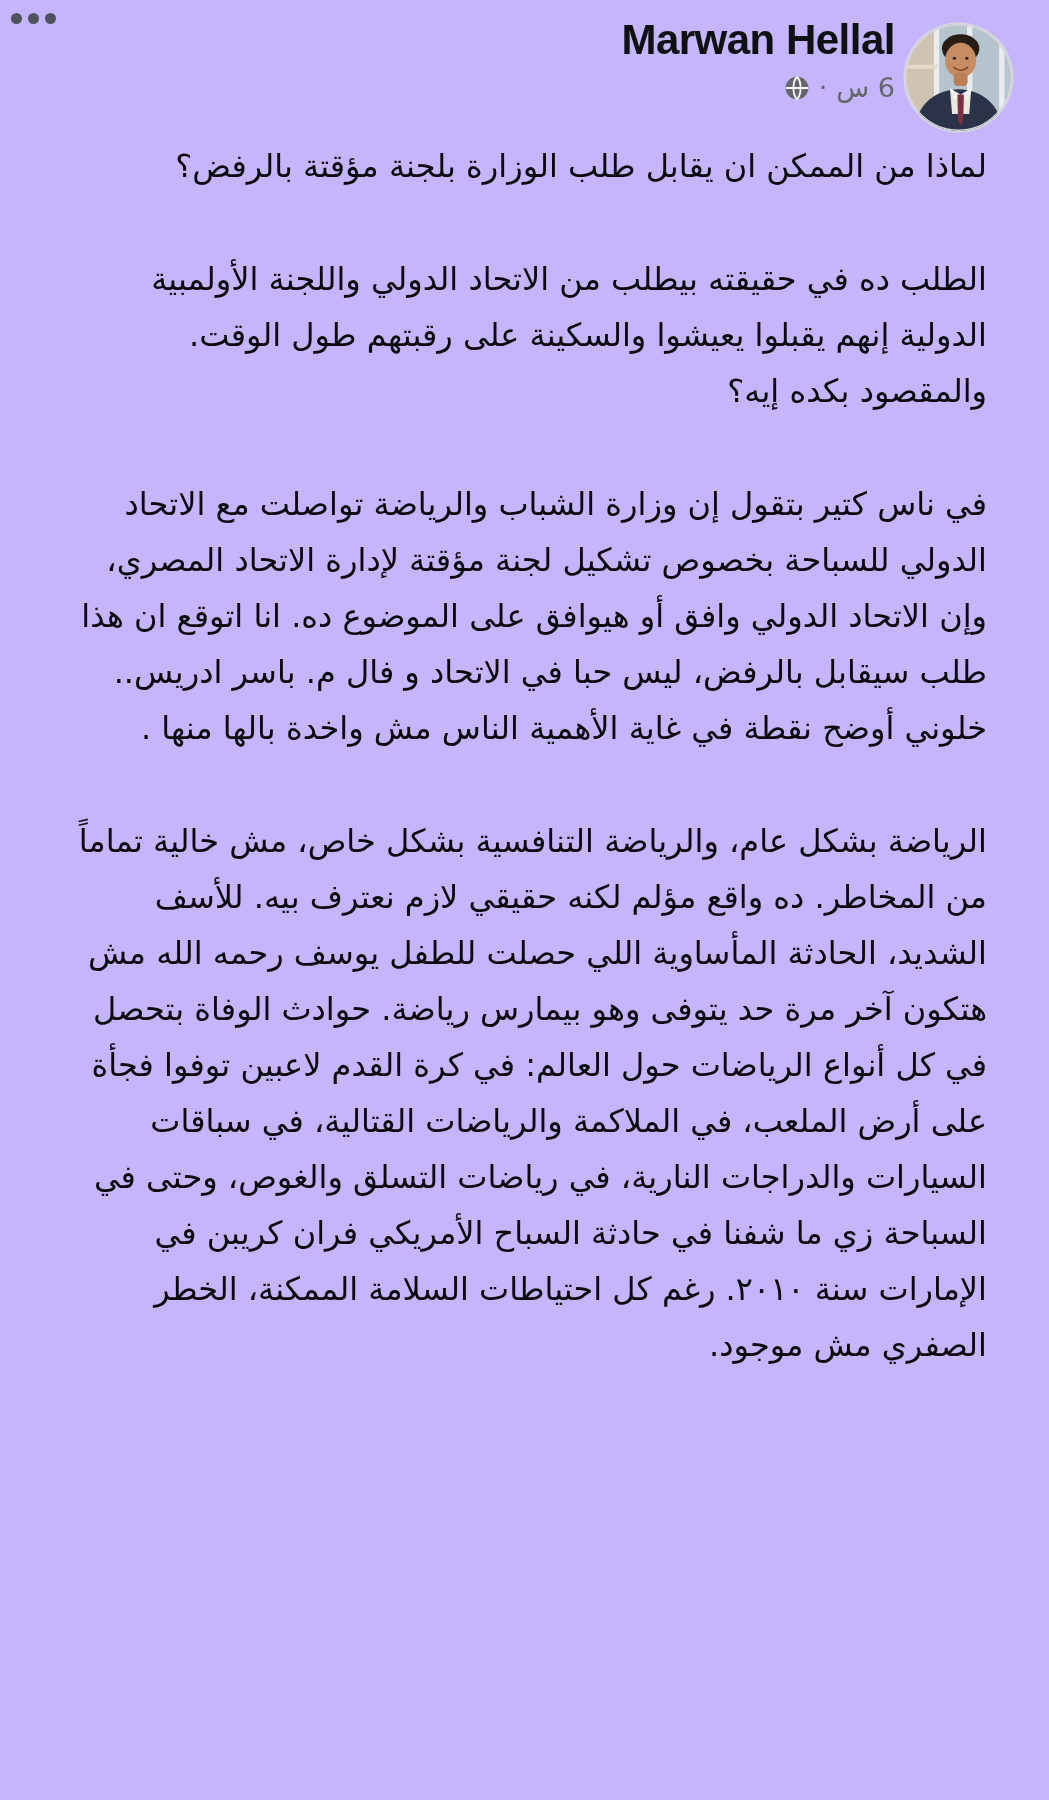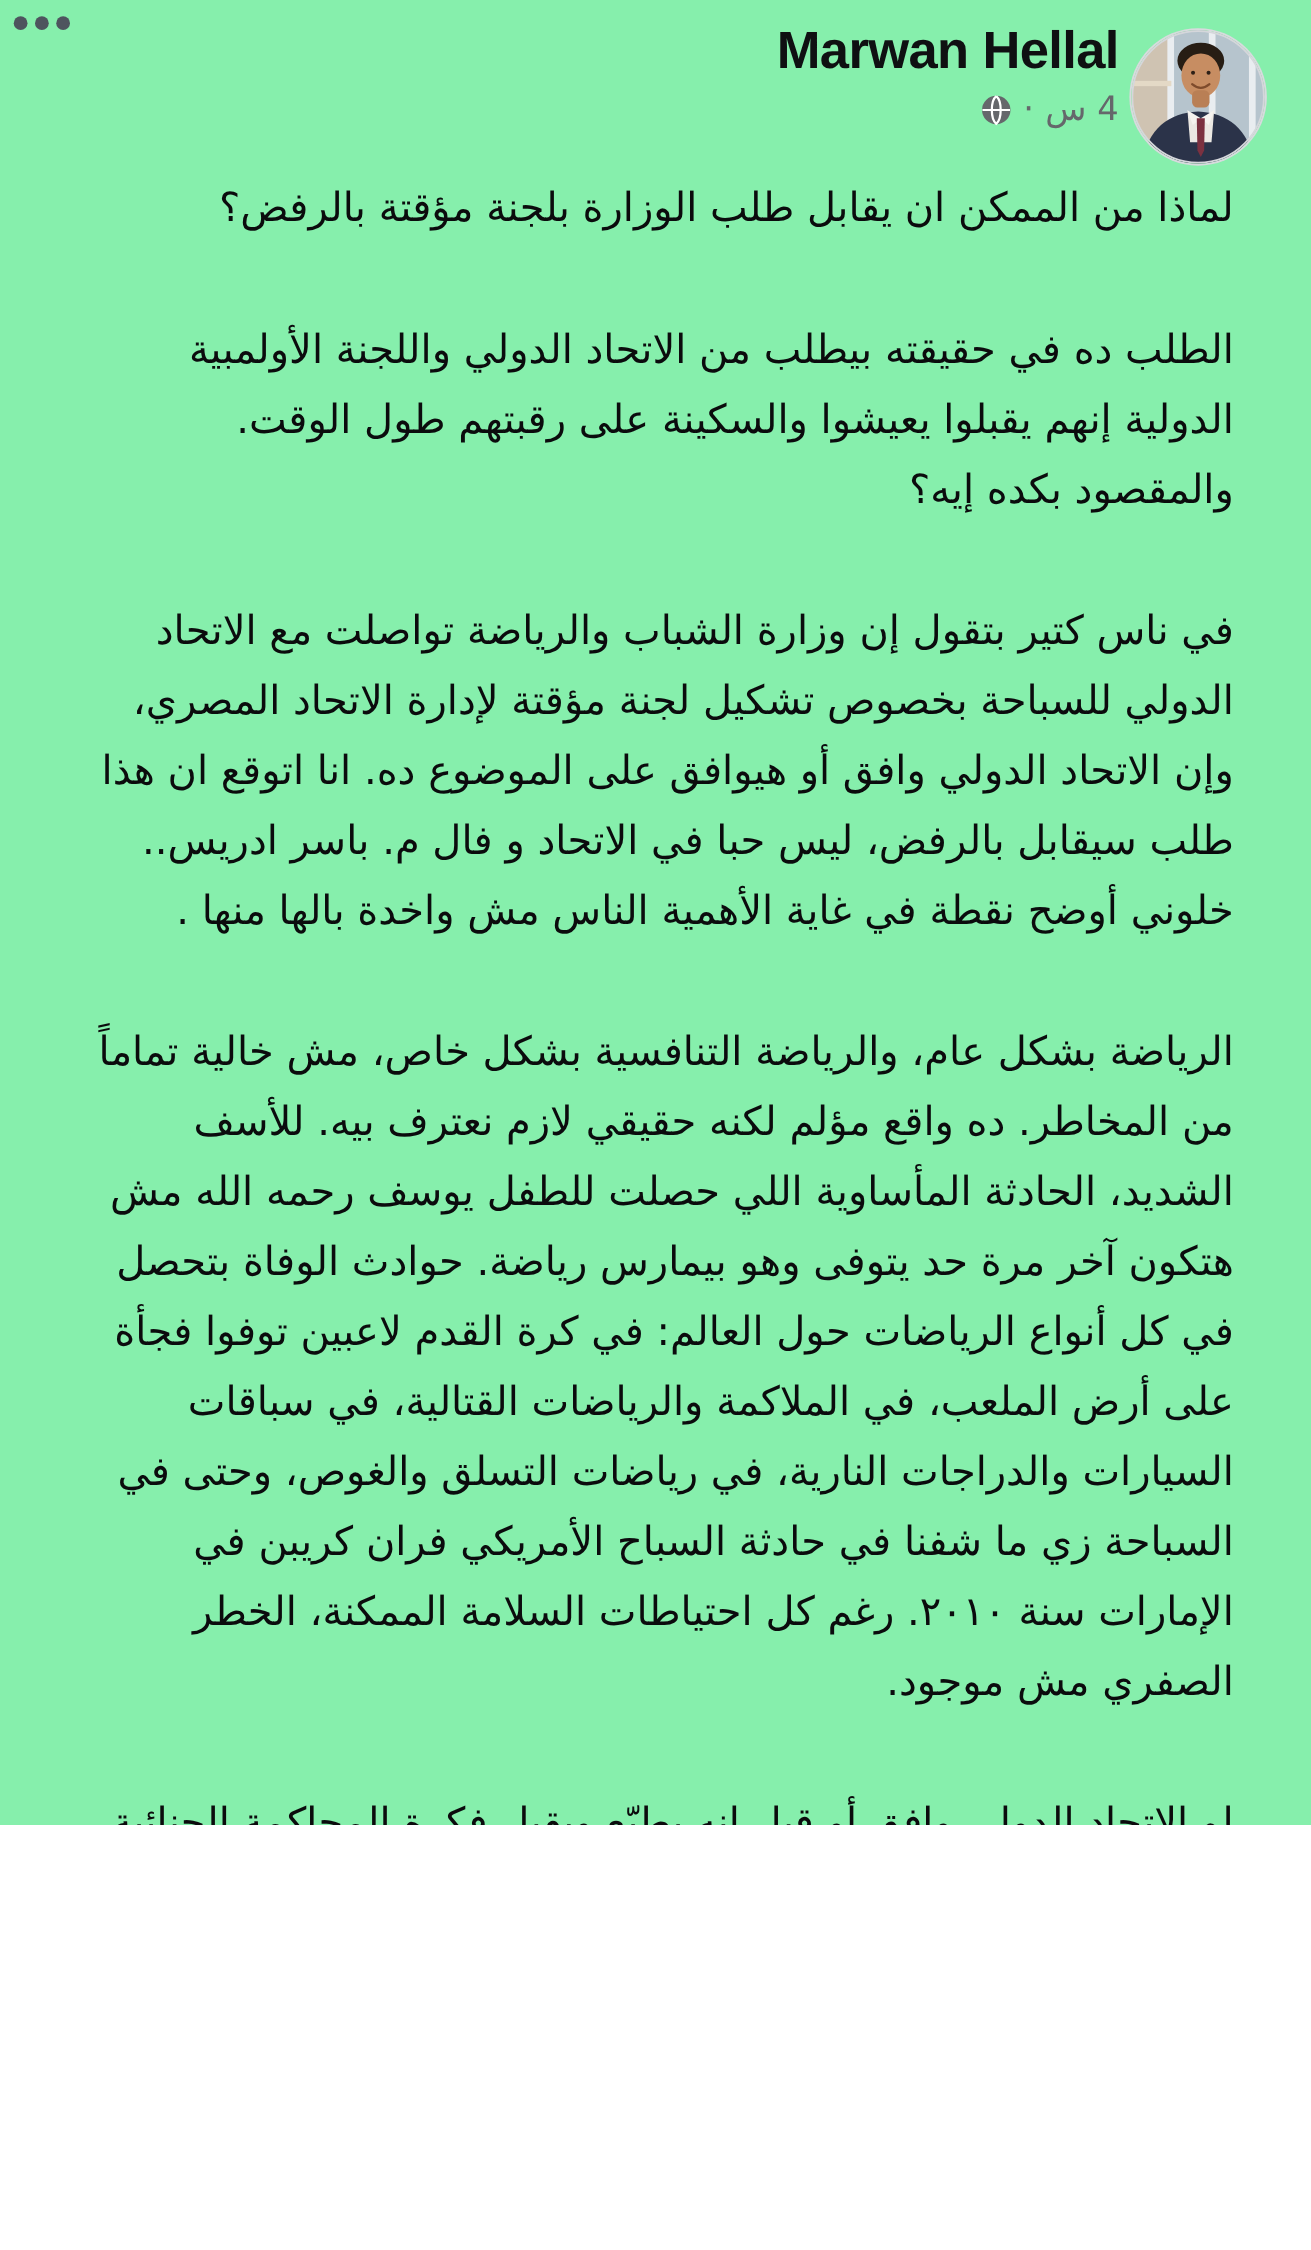--- a/index.html
+++ b/index.html
@@ -1,20 +1,20 @@
 <!DOCTYPE html>
 <html lang="ar"><head>
 <meta charset="utf-8">
 <style>
   html, body { margin: 0; padding: 0; background: #ffffff; }
   .screen {
     position: relative;
     width: 1049px;
-    height: 1460px;
-    background: #86efac;
+    height: 1800px;
+    background: #c4b5fd;
     overflow: hidden;
     font-family: "DejaVu Sans", sans-serif;
   }
 
   
   .more {
     position: absolute;
     top: 9px;
     left: 7px;
     display: flex;
@@ -93,21 +93,21 @@
 
   <div class="more">
     <span class="dot"></span>
     <span class="dot"></span>
     <span class="dot"></span>
   </div>
 
   <div class="author">Marwan Hellal</div>
 
   <div class="meta">
-    <span class="time">4 س</span>
+    <span class="time">6 س</span>
     <span class="sep">·</span>
     <span class="globe">
       <svg viewBox="0 0 16 16" aria-hidden="true">
         <circle cx="8" cy="8" r="7" fill="#65676b"></circle>
         <path d="M1.2 8 H14.8 M8 1.2 C5.1 3.6 5.1 12.4 8 14.8 C10.9 12.4 10.9 3.6 8 1.2" stroke="#ffffff" stroke-width="1.1" fill="none"></path>
       </svg>
     </span>
   </div>
 
   <div class="avatar">
@@ -147,16 +147,15 @@
       </g>
       <circle cx="50" cy="50" r="49.2" fill="none" stroke="#d5d7db" stroke-width="1.4"></circle>
     </svg>
   </div>
 
   <div class="body">
     <p>لماذا من الممكن ان يقابل طلب الوزارة بلجنة مؤقتة بالرفض؟</p>
     <p>الطلب ده في حقيقته بيطلب من الاتحاد الدولي واللجنة الأولمبية الدولية إنهم يقبلوا يعيشوا والسكينة على رقبتهم طول الوقت. والمقصود بكده إيه؟</p>
     <p>في ناس كتير بتقول إن وزارة الشباب والرياضة تواصلت مع الاتحاد الدولي للسباحة بخصوص تشكيل لجنة مؤقتة لإدارة الاتحاد المصري، وإن الاتحاد الدولي وافق أو هيوافق على الموضوع ده. انا اتوقع ان هذا طلب سيقابل بالرفض، ليس حبا في الاتحاد و فال م. باسر ادريس.. خلوني أوضح نقطة في غاية الأهمية الناس مش واخدة بالها منها .</p>
     <p>الرياضة بشكل عام، والرياضة التنافسية بشكل خاص، مش خالية تماماً من المخاطر. ده واقع مؤلم لكنه حقيقي لازم نعترف بيه. للأسف الشديد، الحادثة المأساوية اللي حصلت للطفل يوسف رحمه الله مش هتكون آخر مرة حد يتوفى وهو بيمارس رياضة. حوادث الوفاة بتحصل في كل أنواع الرياضات حول العالم: في كرة القدم لاعبين توفوا فجأة على أرض الملعب، في الملاكمة والرياضات القتالية، في سباقات السيارات والدراجات النارية، في رياضات التسلق والغوص، وحتى في السباحة زي ما شفنا في حادثة السباح الأمريكي فران كريبن في الإمارات سنة ٢٠١٠. رغم كل احتياطات السلامة الممكنة، الخطر الصفري مش موجود.</p>
-    <p>لو الاتحاد الدولي وافق أو قبل إنه يطبّع ويقبل فكرة المحاكمة الجنائية الجماعية بتهمة القتل لكل اللجان المنظمة، الاتحادات الوطنية والدولية، الحكام، المديرين، وكل المسؤولين في كل مرة يحصل فيها حادث وفاة، هيكون بيفتح على نفسه باب مش هيقدر يقفله تاني.</p>
   </div>
 
 </div>
 
 </body></html>

